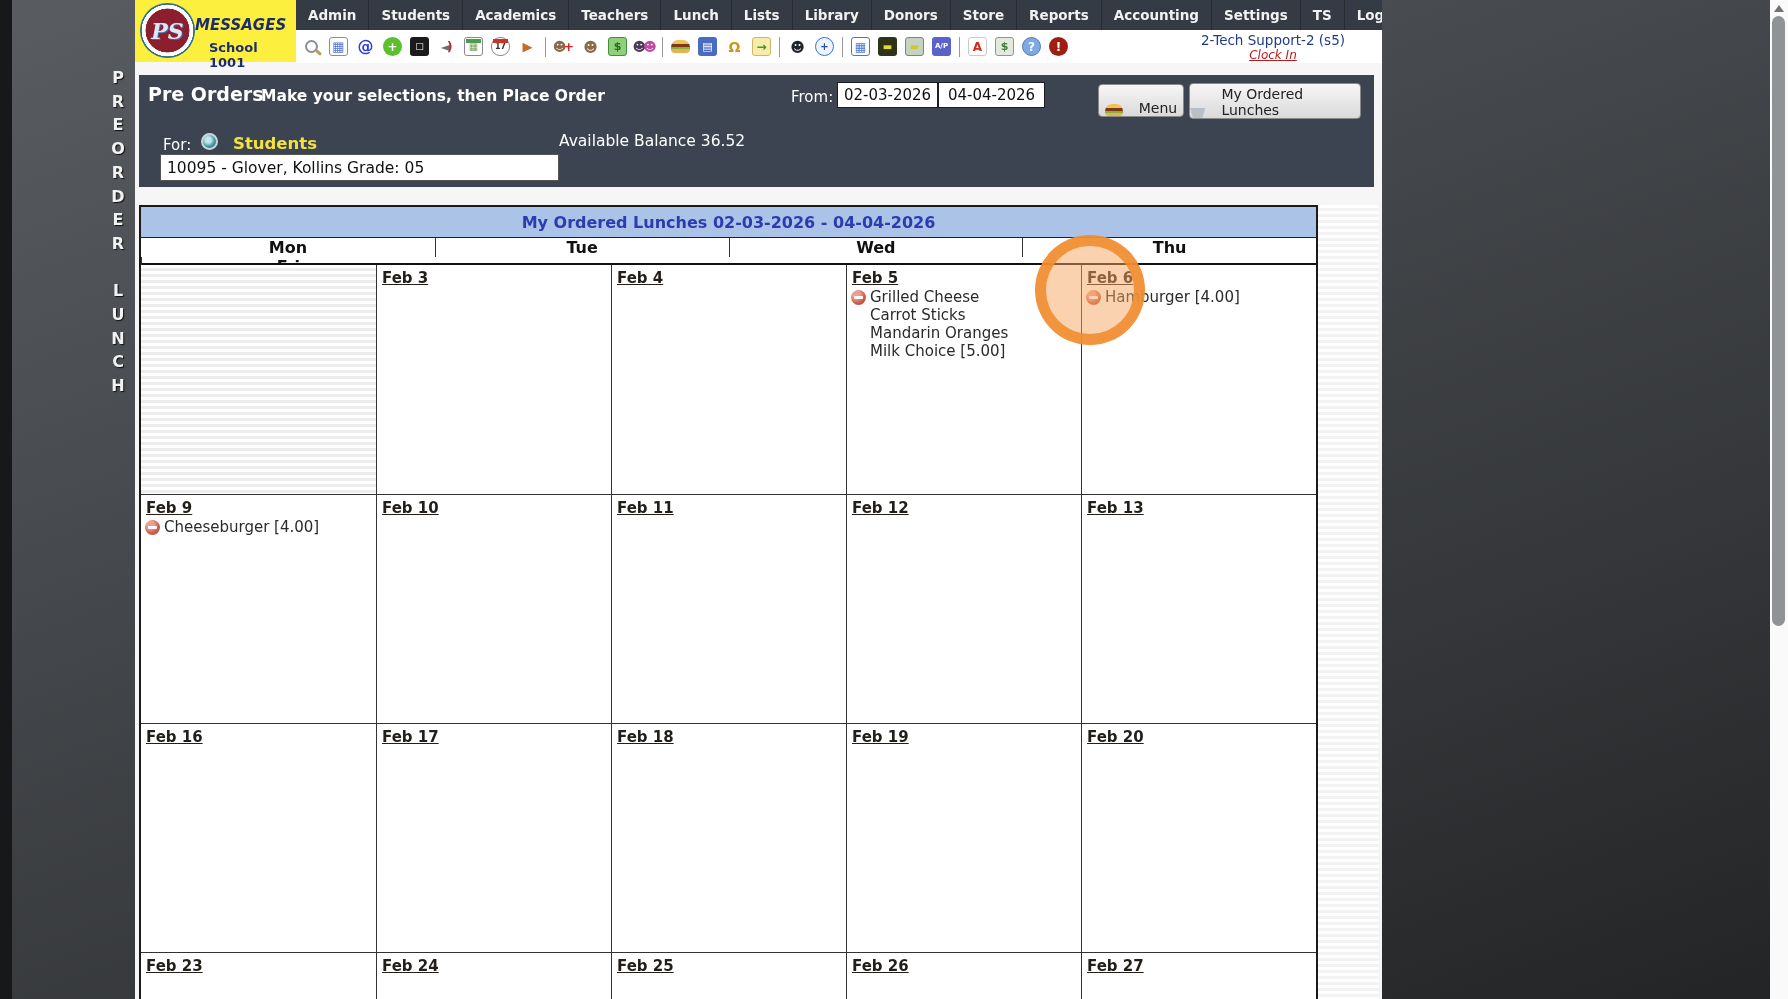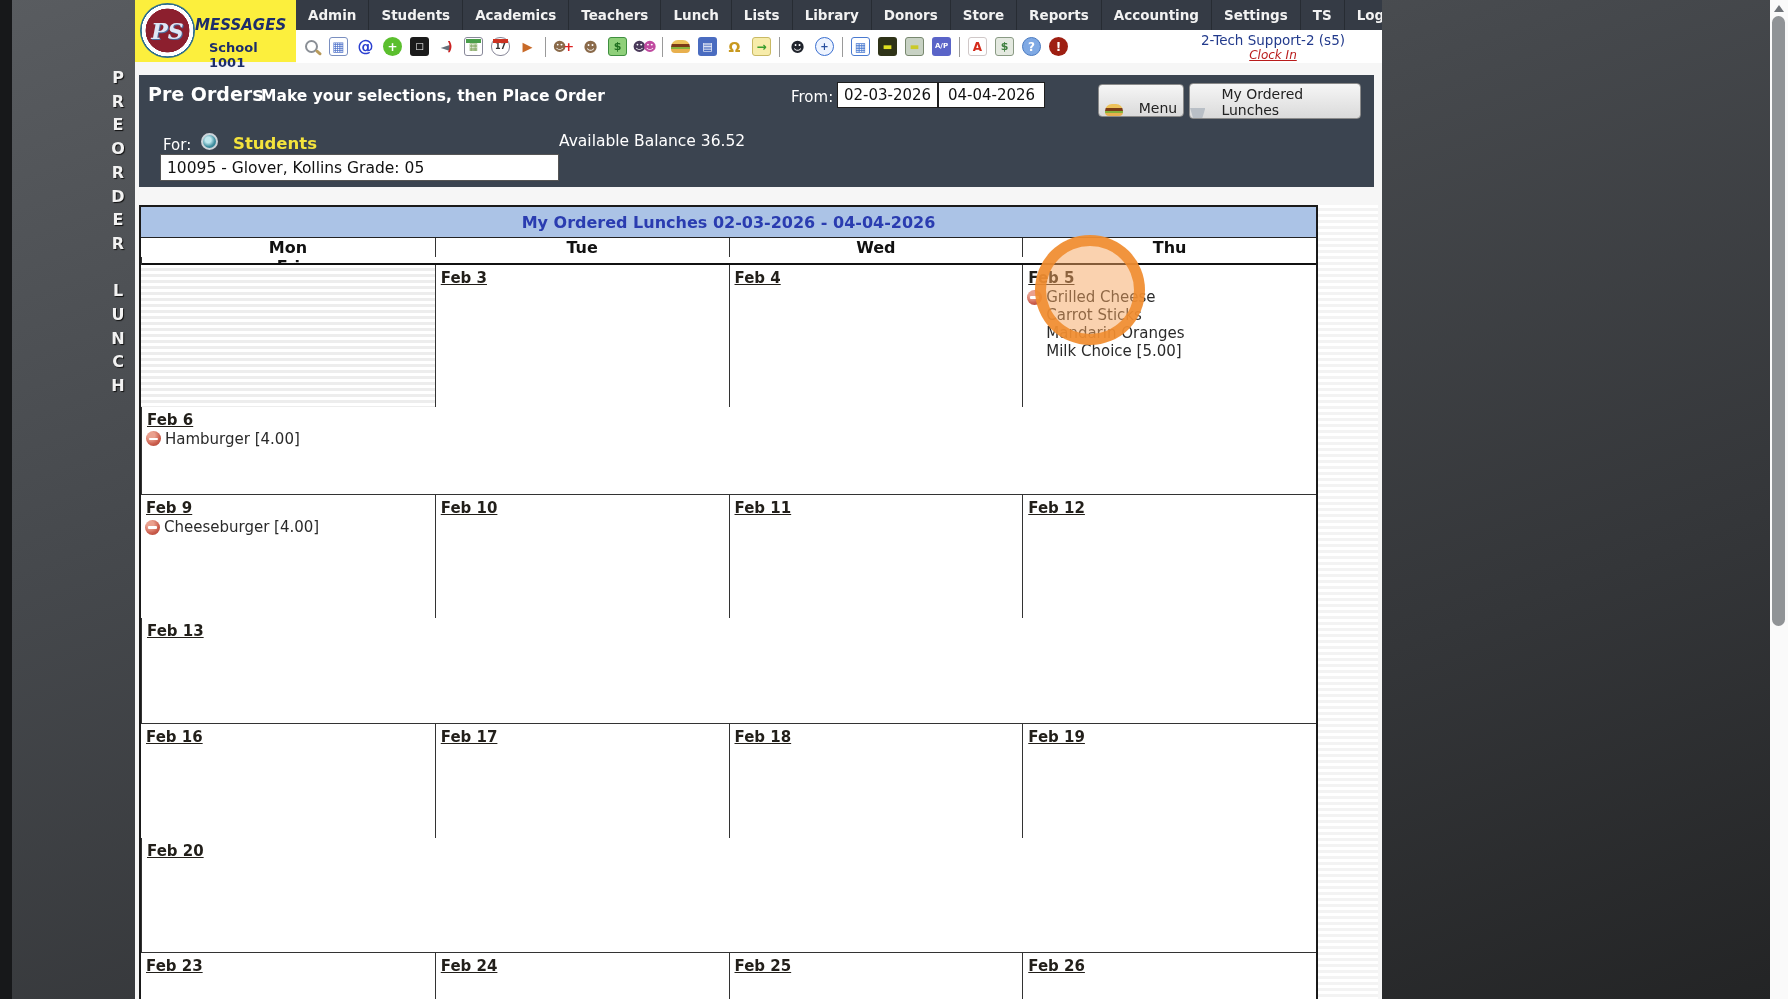--- a/index.html
+++ b/index.html
@@ -56,21 +56,21 @@
   .students-lbl { position:absolute; left:94px; top:59px; color:#f4e33c; font-weight:bold; font-size:16.5px; }
   .balance { position:absolute; left:420px; top:57px; color:#fff; font-size:15.5px; }
   .stu-input { position:absolute; left:21px; top:79px; width:399px; height:27px; border:1px solid #555; background:#fff; font-size:15.5px; padding-left:6px; color:#111; font-family:"DejaVu Sans",sans-serif; }
 
   
   .cal { position:absolute; left:4px; top:205px; width:1179px; border:2px solid #1a1a1a; background:#fff; }
   .cal-title { height:31px; background:#abc3e6; border-bottom:1px solid #222; display:flex; align-items:center; justify-content:center; color:#2a3cb0; font-weight:bold; font-size:16px; }
   .cal-head { display:grid; grid-template-columns:repeat(4,1fr); height:27px; border-bottom:2px solid #111; }
   .day-head { display:flex; align-items:center; justify-content:center; font-weight:bold; font-size:16px; color:#111; border-left:1px solid #333; }
   .day-head:first-child { border-left:none; }
-  .cal-row { display:grid; grid-template-columns:repeat(4,1fr); height:229px; border-top:1px solid #333; }
+  .cal-row { display:grid; grid-template-columns:repeat(5,1fr); height:229px; border-top:1px solid #333; }
   .cal-row:first-child { border-top:none; }
   .cal-cell { border-left:1px solid #333; padding:3px 4px; overflow:hidden; }
   .cal-cell:first-child { border-left:none; }
   .cal-cell.disabled { background:repeating-linear-gradient(180deg,#ffffff 0 3px,#ededed 3px 6px); }
   .date-link { font-weight:bold; font-size:15px; color:#221f1a; text-decoration:underline; cursor:pointer; display:inline-block; margin:1px 0 1px 1px; }
   .item-line { font-size:15px; color:#2a2a2a; line-height:18px; display:flex; align-items:center; gap:4px; }
   .item-line.indent { padding-left:19px; }
   .minus { width:15px; height:15px; border-radius:50%; flex:0 0 auto; background:radial-gradient(circle at 35% 30%, #eaa08e 0 25%, #cc5f4e 60%, #a83c2e 100%); position:relative; cursor:pointer; }
   .minus::after { content:""; position:absolute; left:3px; top:6.5px; width:9px; height:2.5px; background:#fff; border-radius:1px; }
   .gutter { position:absolute; left:1183px; top:205px; width:60px; height:794px; background:repeating-linear-gradient(180deg,#ffffff 0 3px,#f3f3f3 3px 6px); }

